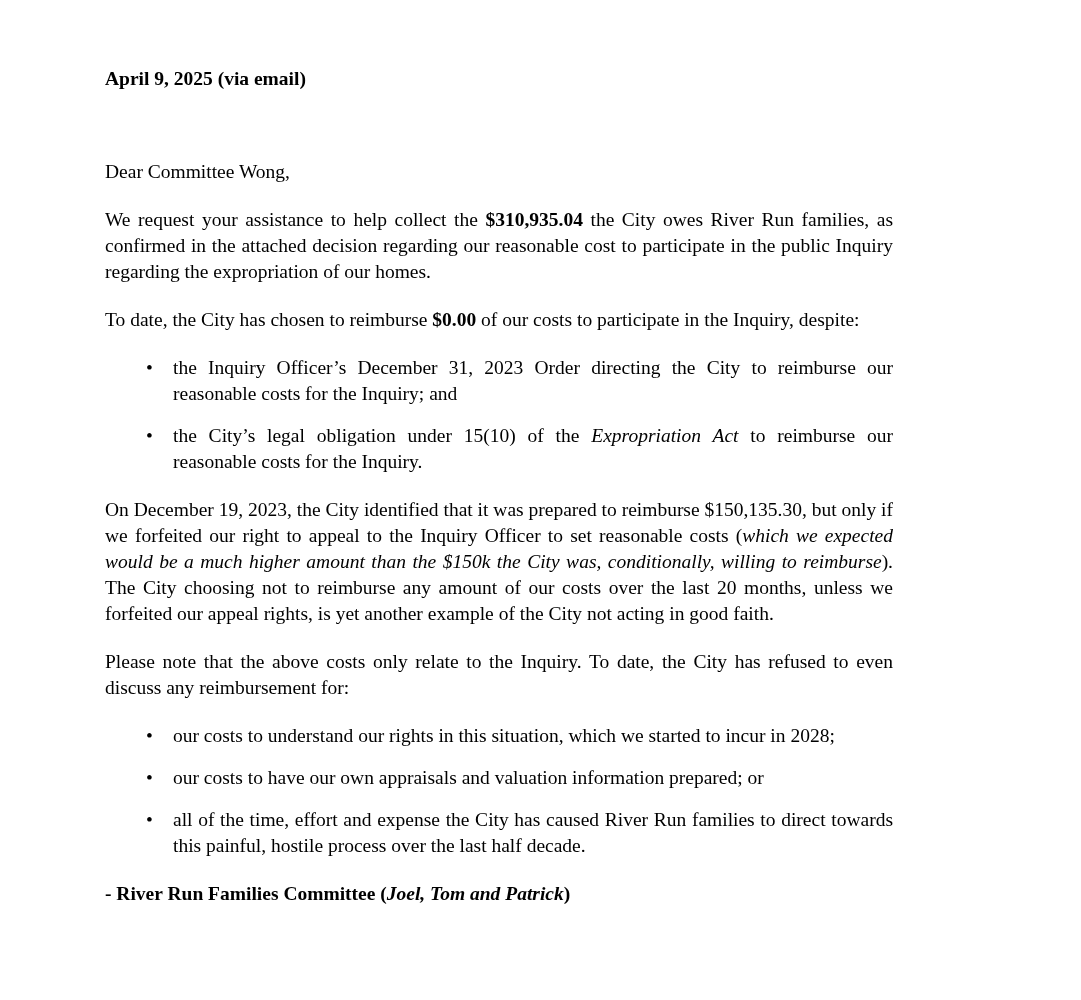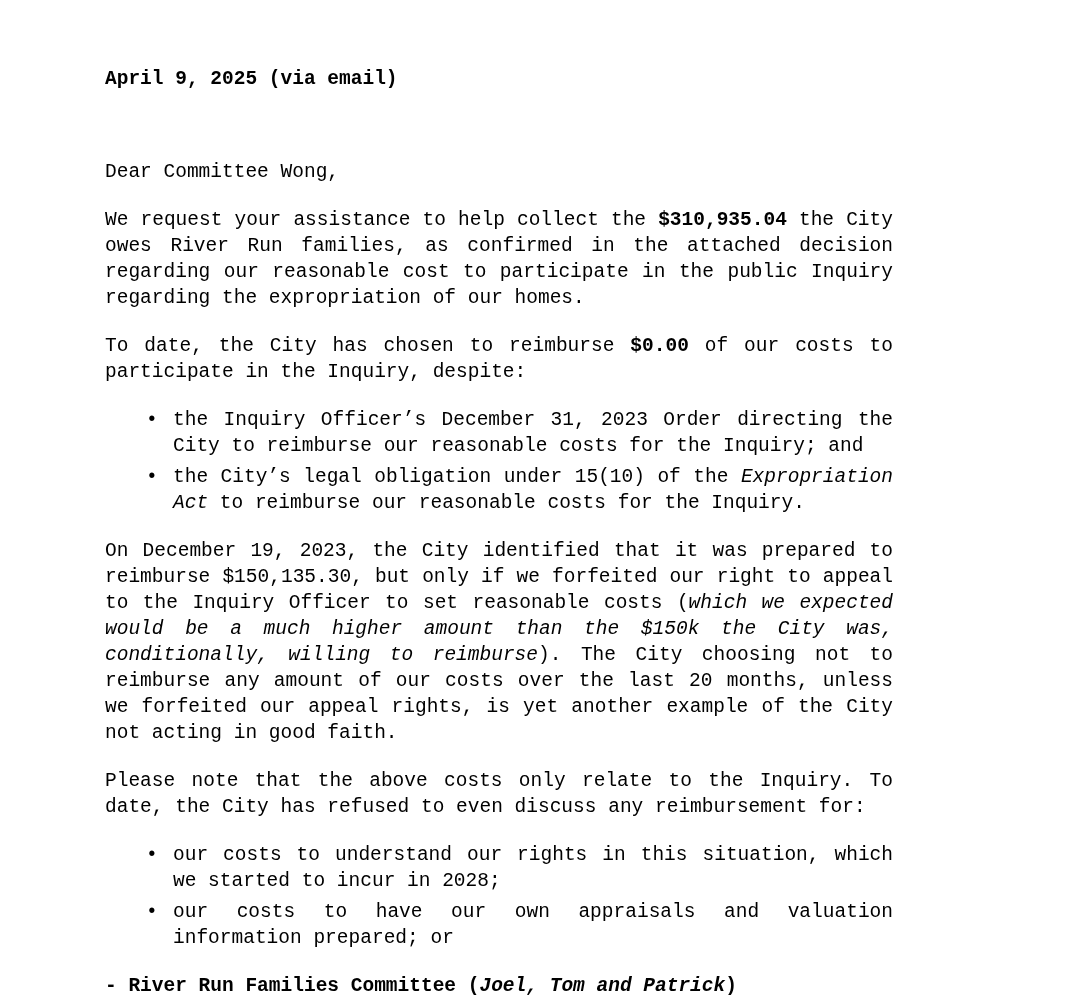--- a/index.html
+++ b/index.html
@@ -14,21 +14,20 @@
     font-family: "Liberation Serif", serif;
     color: #000000;
   }
   .page {
     box-sizing: border-box;
     width: 999px;
     height: 1000px;
     padding: 66px 106px 0 105px;
     font-size: 19.5px;
     line-height: 26px;
-    font-family: Liberation Mono, monospace;
   }
   .para {
     margin: 0 0 22px 0;
     text-align: justify;
   }
   .date-line {
     font-weight: bold;
     text-align: left;
     margin: 0 0 67px 0;
   }
@@ -40,21 +39,21 @@
   ul.bullets {
     list-style: none;
     margin: 0 0 22px 0;
     padding: 0;
   }
   ul.bullets li {
     position: relative;
     padding-left: 68px;
     text-align: justify;
   }
-  ul.bullets li + li { margin-top: 5px; }
+  ul.bullets li + li { margin-top: 16px; }
   ul.bullets li::before {
     content: "\2022";
     position: absolute;
     left: 41px;
     top: 0;
   }
   .closing {
     text-align: left;
   }
   .signature {
@@ -84,18 +83,19 @@
     <li><span>the City’s legal obligation under 15(10) of the </span><span class="italic">Expropriation Act</span><span> to reimburse our reasonable costs for the Inquiry.</span></li>
   </ul>
 
   <p class="para"><span>On December 19, 2023, the City identified that it was prepared to reimburse $150,135.30, but only if we forfeited our right to appeal to the Inquiry Officer to set reasonable costs (</span><span class="italic">which we expected would be a much higher amount than the $150k the City was, conditionally, willing to reimburse</span><span>). The City choosing not to reimburse any amount of our costs over the last 20 months, unless we forfeited our appeal rights, is yet another example of the City not acting in good faith.</span></p>
 
   <p class="para">Please note that the above costs only relate to the Inquiry. To date, the City has refused to even discuss any reimbursement for:</p>
 
   <ul class="bullets">
     <li>our costs to understand our rights in this situation, which we started to incur in 2028;</li>
     <li>our costs to have our own appraisals and valuation information prepared; or</li>
+    <li>all of the time, effort and expense the City has caused River Run families to direct towards this painful, hostile process over the last half decade.</li>
   </ul>
 
 
   <p class="signature"><span>- River Run Families Committee (</span><span class="names">Joel, Tom and Patrick</span><span>)</span></p>
 
 </div>
 
 </body></html>

